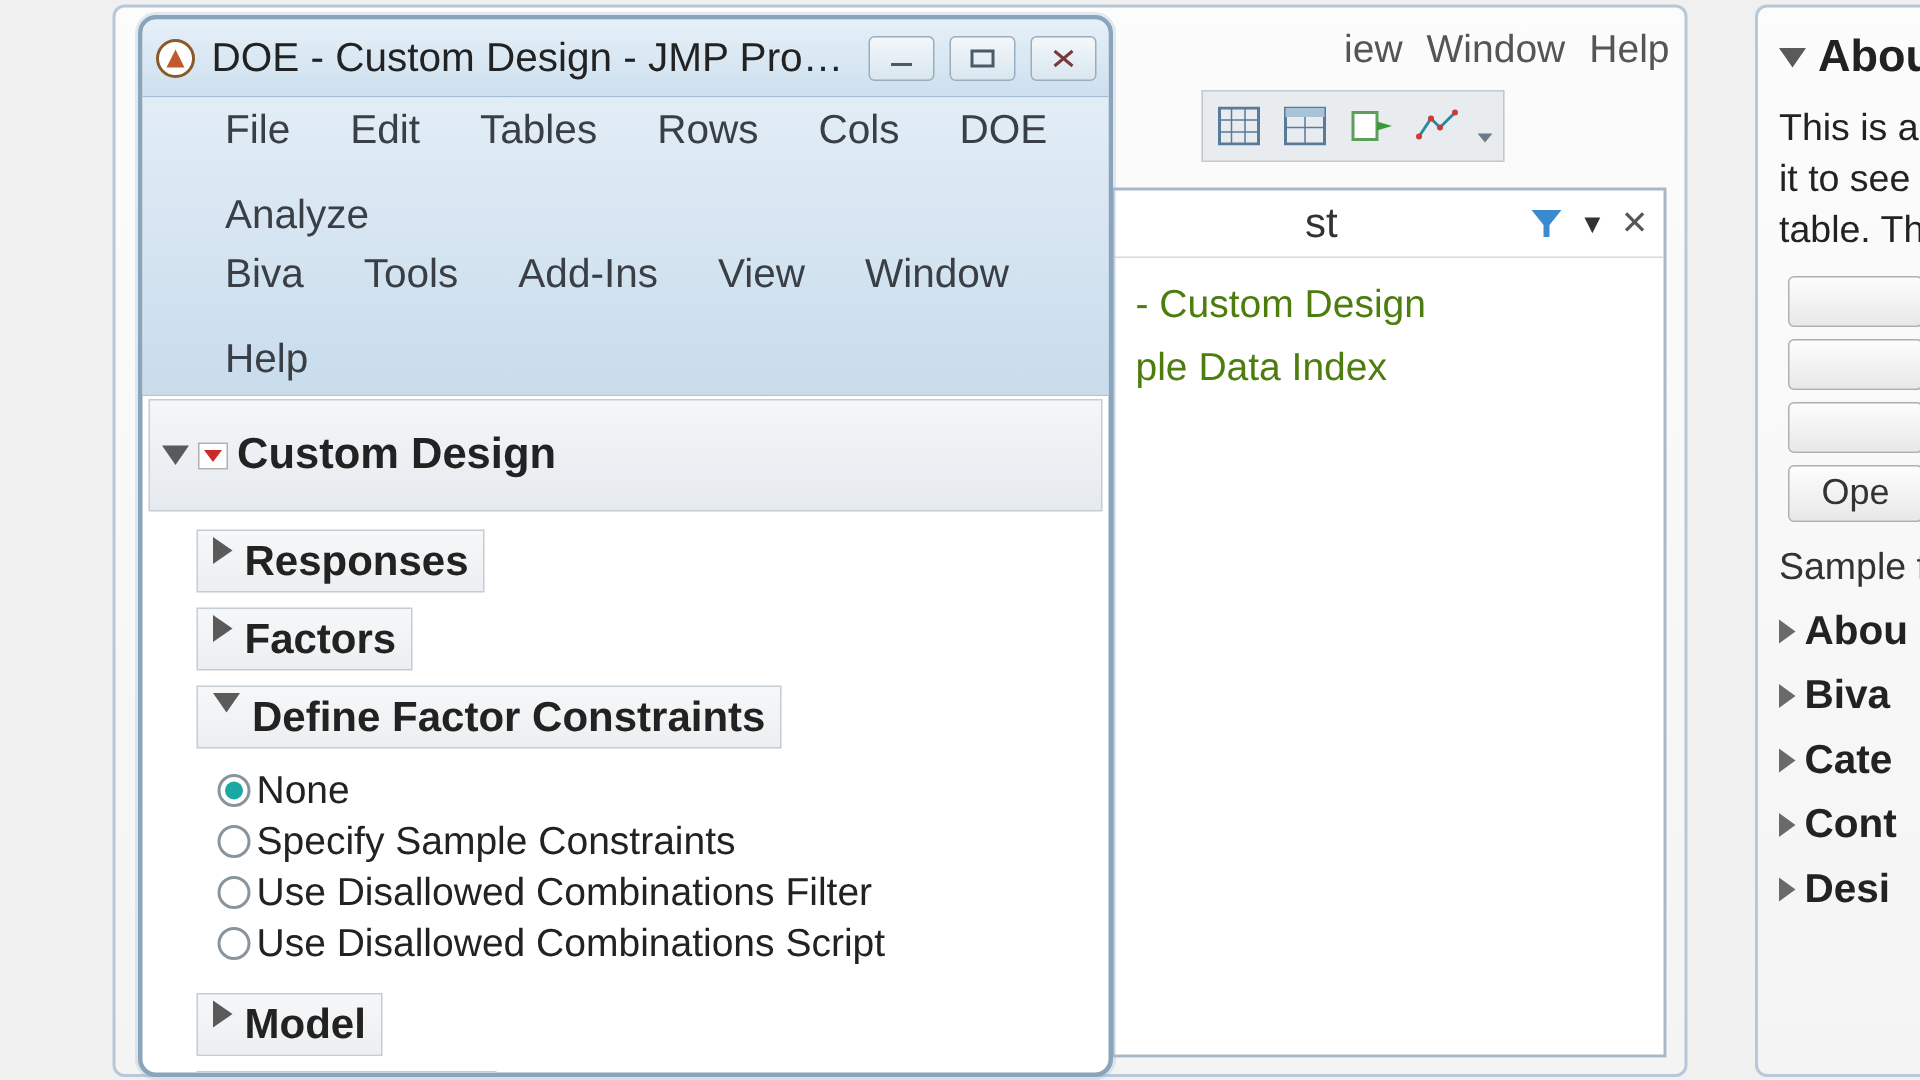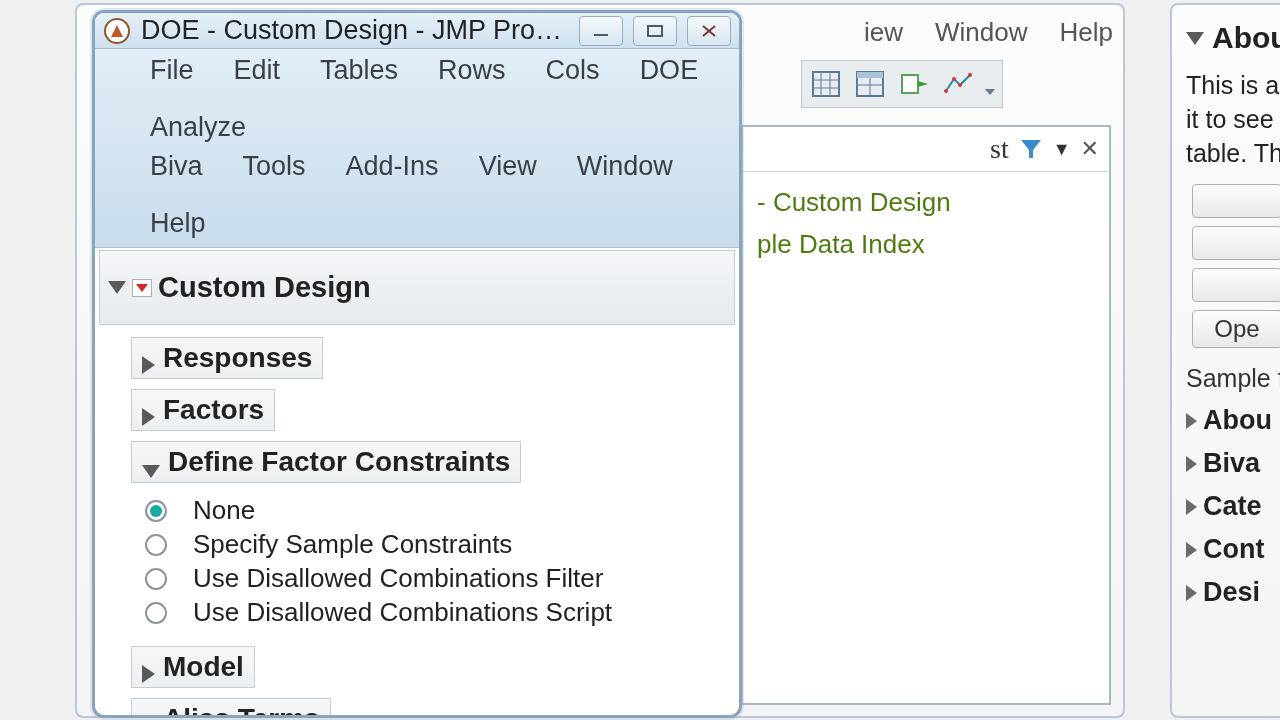--- a/index.html
+++ b/index.html
@@ -11,38 +11,38 @@
   background: linear-gradient(#fcfcfc, #f4f4f4);
   border: 2px solid #b8c8d8;
   border-radius: 8px;
 }
 .bg-main {
   left: 75px; top: 3px; width: 1050px; height: 715px;
 }
 .bg-menu {
   position: absolute; right: 10px; top: 12px;
   font-size: 26px; color: #555;
-  display: flex; gap: 32px;
+  display: flex; gap: 16px;
 }
 .bg-toolbar {
   position: absolute; right: 120px; top: 55px;
   display: flex; gap: 4px; align-items: center;
   background: #e8ecef; padding: 4px; border: 1px solid #c0c8d0;
 }
 .bg-tb-btn { width: 40px; height: 38px; display:flex; align-items:center; justify-content:center; border:1px solid transparent; }
 
 .bg-panel {
   position:absolute; right:12px; top:120px; width:370px; height:580px;
   background:#fff; border:2px solid #a8b8c8;
 }
 .bg-panel-hdr {
   display:flex; align-items:center; justify-content:flex-end; padding:6px 10px; gap:10px;
   font-size:28px; color:#333; border-bottom:1px solid #d0d8e0;
 }
-.bg-panel-hdr .title-frag { flex:1; text-align:right;font-family:Liberation Serif, serif; }
+.bg-panel-hdr .title-frag { flex:1; text-align:center; }
 .funnel { color:#2a78c0; font-size:24px; }
 .bg-panel-list { padding: 10px 14px; font-size:26px; color:#4d7c0f; line-height:1.6;}
 
 .bg-side {
   left: 1170px; top: 3px; width: 300px; height: 715px;
 }
 .bg-side-inner { padding: 16px 14px; }
 .side-hdr { display:flex; align-items:center; gap:8px; }
 .side-title { font-size:30px; font-weight:bold; color:#222; }
 .side-text { font-size:25px; color:#222; margin:14px 0; line-height:1.35; }
@@ -57,21 +57,21 @@
 
 
 .doe-window {
   position:absolute; left:92px; top:10px; width:650px; height:708px;
   background:#fff;
   border:3px solid #8aa4bc; border-radius:12px;
   box-shadow: 0 0 0 2px rgba(160,190,220,.3);
   overflow:hidden;
 }
 .titlebar {
-  height:36px;
+  height:52px;
   background: linear-gradient(#e6f0f8, #cde0ee);
   display:flex; align-items:center; padding:0 8px; gap:10px;
   border-bottom:1px solid #a8bed0;
 }
 .app-icon { width:28px; height:28px; }
 .title-text { flex:1; font-size:27px; color:#222; white-space:nowrap; overflow:hidden; text-overflow:ellipsis;}
 .win-btn {
   width:44px; height:30px; border:1px solid #98aec0; border-radius:4px;
   background:linear-gradient(#f4f8fb,#d8e6ef);
   display:flex; align-items:center; justify-content:center;
@@ -90,21 +90,21 @@
 .content { padding:0; }
 
 .outline-hdr {
   display:flex; align-items:center; gap:6px;
   background: linear-gradient(#f4f6f8,#e6eaee);
   border:1px solid #c4ccd4; margin:4px 6px; padding:20px 8px;
 }
 .outline-hdr.main { margin:2px 4px 8px; }
 .outline-hdr .txt { font-size:29px; font-weight:bold; color:#222;}
 .outline-sub {
-  display:inline-flex; align-items:flex-end; gap:8px;
+  display:inline-flex; align-items:flex-start; gap:8px;
   background: linear-gradient(#f6f7f8,#eceff1);
   border:1px solid #c4ccd4; margin:4px 0 6px 36px; padding:4px 10px;
 }
 .outline-sub .txt { font-size:28px; font-weight:bold; color:#222;}
 
 .tri {
   width:0; height:0; display:inline-block;
 }
 .tri.right { border-top:9px solid transparent; border-bottom:9px solid transparent; border-left:13px solid #5a5a5a;}
 .tri.down  { border-left:9px solid transparent; border-right:9px solid transparent; border-top:13px solid #5a5a5a;}
@@ -114,21 +114,21 @@
   width:20px; height:18px; border:1px solid #b0b0b0; background:#fff;
   display:flex; align-items:center; justify-content:center;
 }
 .redmenu::after {
   content:""; width:0; height:0;
   border-left:6px solid transparent; border-right:6px solid transparent;
   border-top:8px solid #cc2a2a;
 }
 
 .radio-group { margin:6px 0 14px 50px; }
-.radio-row { display:flex; align-items:center; gap:26px; font-size:26px; color:#222; margin:3px 0; cursor:pointer;}
+.radio-row { display:flex; align-items:center; gap:4px; font-size:26px; color:#222; margin:3px 0; cursor:pointer;}
 .radio {
   width:22px; height:22px; border:2px solid #8a949c; border-radius:50%;
   display:flex; align-items:center; justify-content:center; background:#fff;
 }
 .radio.checked::after {
   content:""; width:12px; height:12px; background:#1aa8a0; border-radius:50%;
 }
 
 svg { display:block; }
 </style>

